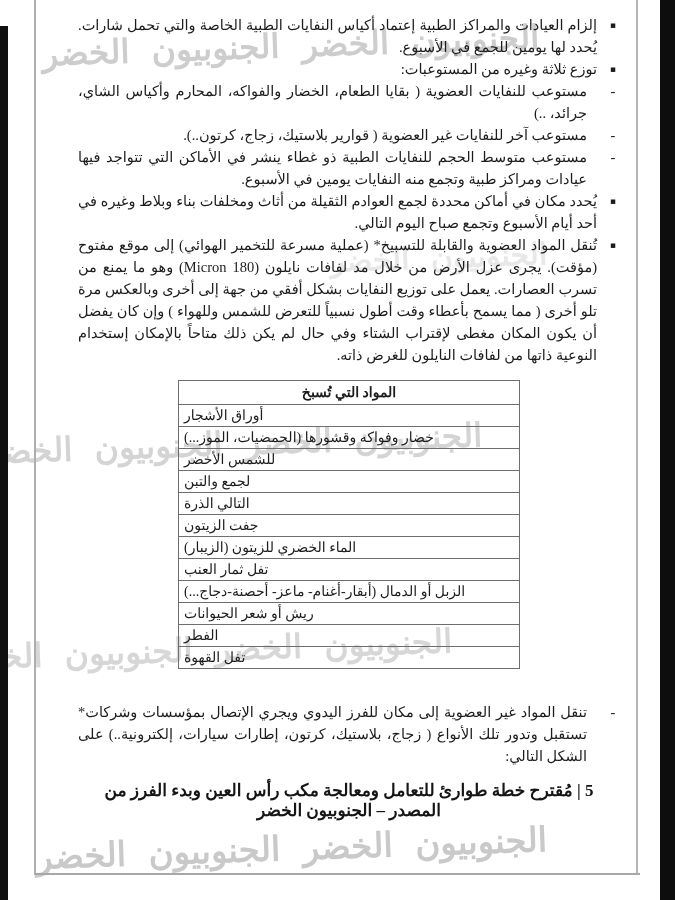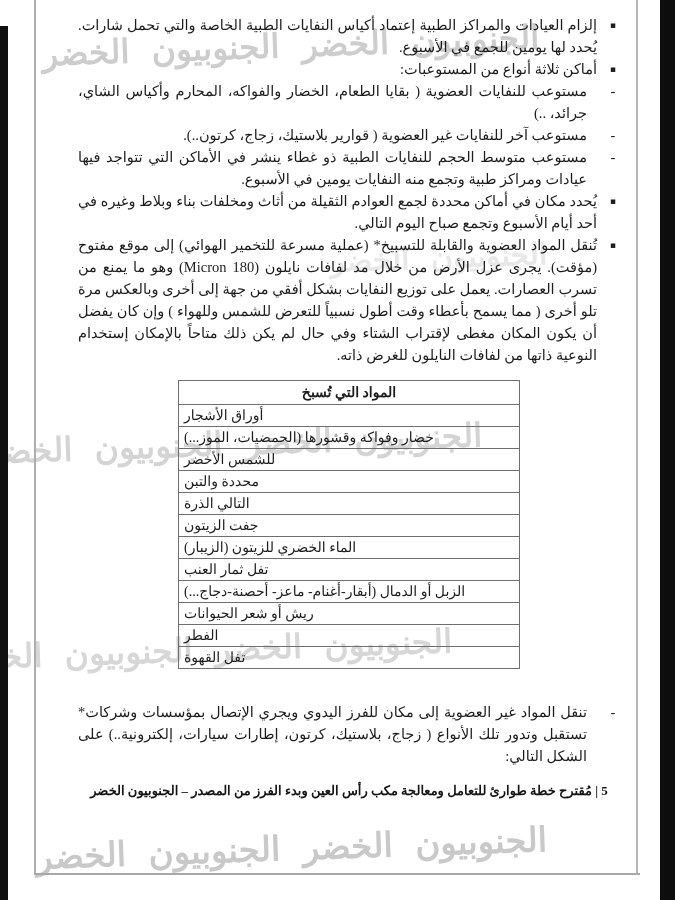--- a/index.html
+++ b/index.html
@@ -35,21 +35,21 @@
   .li.dash .txt{margin-right:19px;}
   
   table.compost{margin:14px auto 0;width:342px;border-collapse:collapse;
                 background:transparent;table-layout:fixed;}
   table.compost th,table.compost td{border:1px solid #6e6e6e;padding:0 5px;
                 font-size:14px;line-height:21px;height:21px;color:#1c1c1c;
                 background:transparent;overflow:hidden;white-space:nowrap;}
   table.compost th{font-weight:bold;text-align:center;height:23px;line-height:23px;}
   table.compost td{text-align:left;}
   .after{margin-top:32px;}
-  .footer{margin-top:14px;text-align:center;font-weight:bold;font-size:13px;
+  .footer{margin-top:14px;text-align:center;font-weight:bold;font-size:17px;
           color:#151515;line-height:20px;}
 </style>
 </head>
 <body>
 
 <div class="page">
 
   <div class="wm wm1">الجنوبيون الخضر الجنوبيون الخضر</div>
   <div class="wm wm2">الجنوبيون الخضر</div>
   <div class="wm wm3">الجنوبيون الخضر الجنوبيون الخضر</div>
@@ -60,21 +60,21 @@
 
     <div>
 
         <div class="li sq">
           <span class="marker">▪</span>
           <div class="txt">إلزام العيادات والمراكز الطبية إعتماد أكياس النفايات الطبية الخاصة والتي تحمل شارات. يُحدد لها يومين للجمع في الأسبوع.</div>
         </div>
 
         <div class="li sq">
           <span class="marker">▪</span>
-          <div class="txt">أماكن ثلاثة أنواع من المستوعبات:</div>
+          <div class="txt">توزع ثلاثة وغيره من المستوعبات:</div>
         </div>
 
         <div class="li dash">
           <span class="marker">-</span>
           <div class="txt">مستوعب للنفايات العضوية ( بقايا الطعام، الخضار والفواكه، المحارم وأكياس الشاي، جرائد، ..)</div>
         </div>
 
         <div class="li dash">
           <span class="marker">-</span>
           <div class="txt">مستوعب آخر للنفايات غير العضوية ( قوارير بلاستيك، زجاج، كرتون..).</div>
@@ -111,21 +111,21 @@
           <tr>
             <td>خضار وفواكه وقشورها (الحمضيات، الموز...)</td>
           </tr>
 
 
           <tr>
             <td>للشمس الأخضر</td>
           </tr>
 
           <tr>
-            <td>محددة والتبن</td>
+            <td>لجمع والتبن</td>
           </tr>
 
           <tr>
             <td>التالي الذرة</td>
           </tr>
 
           <tr>
             <td>جفت الزيتون</td>
           </tr>
 

